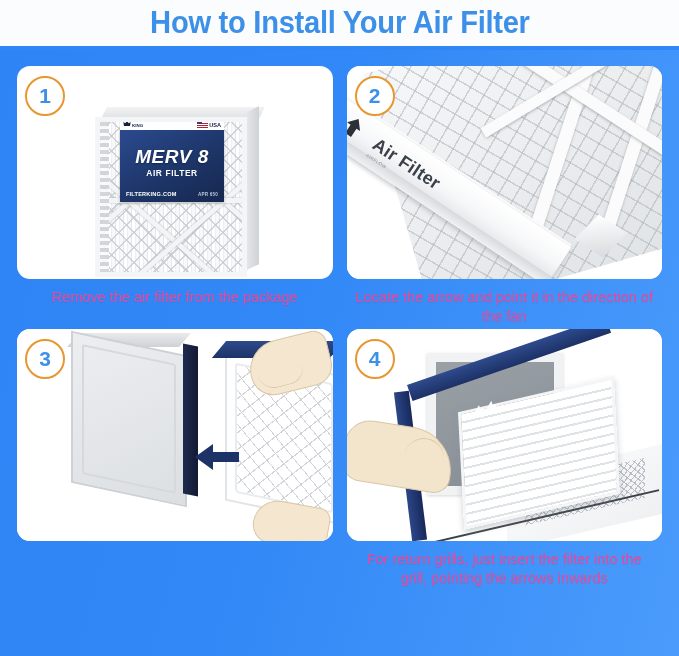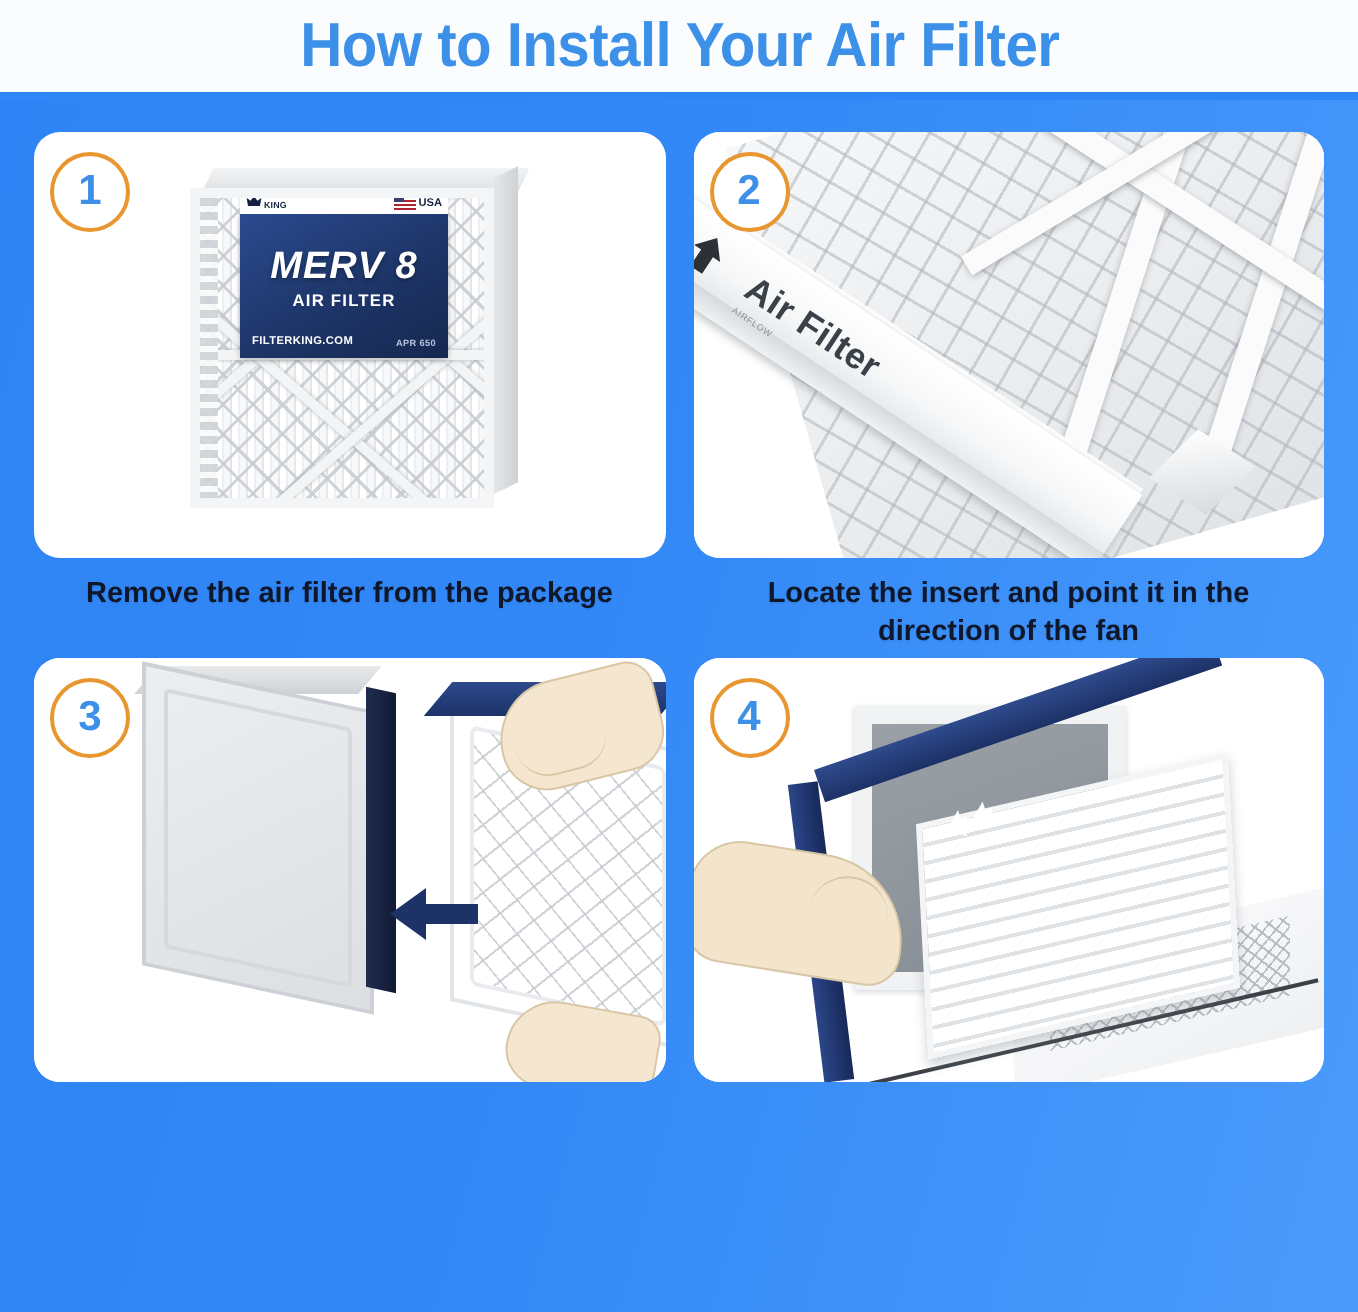--- a/index.html
+++ b/index.html
@@ -64,31 +64,31 @@
     border: 2.5px solid #e8962f;
     background: #ffffff;
     display: flex; align-items: center; justify-content: center;
     font-size: 21px; font-weight: bold;
     color: #3d90e8;
     z-index: 6;
   }
 
   
   .caption {
-    color: #0f172a;
+    color: #ec4899;
     font-size: 14.5px;
-    font-weight: bold;
+    font-weight: normal;
     text-align: center;
     line-height: 1.28;
     padding: 9px 6px 0 6px;
     text-shadow: 0 1px 1px rgba(0,0,0,0.06);
   }
 
   
-  .p1-stage { position: absolute; inset: 0; }
+  .p1-stage { position: absolute; inset: 0; margin-top: 23px; }
   .filter1 {
     position: absolute;
     left: 78px; top: 18px;
     width: 164px; height: 170px;
   }
   .f1-top {
     position: absolute; left: 6px; top: 0;
     width: 158px; height: 12px;
     background: linear-gradient(#f2f3f4, #dfe1e3);
     transform: skewX(-26deg);
@@ -496,21 +496,21 @@
           <svg class="p2-arrow-glyph" viewBox="0 0 24 28">
             <path d="M11 0 L22 13 L16 13 L16 27 L6 27 L6 13 L0 13 Z" fill="#2b3137"></path>
           </svg>
           <div class="p2-airfilter">
             <span>Air Filter</span>
             <small>AIRFLOW</small>
           </div>
         </div>
       </div>
     </div>
-    <div class="caption">Locate the insert and point it in the direction of the fan</div>
+    <div class="caption">Locate the arrow and point it in the direction of the fan</div>
   </div>
 
   <div class="step">
     <div class="card card-row2">
       <div class="badge">3</div>
 
       <div class="p3-stage">
         <div class="p3-unit-top"></div>
         <div class="p3-unit"></div>
         <div class="p3-unit-side"></div>
@@ -545,15 +545,16 @@
         <div class="p4-grill"></div>
         <div class="p4-blue-side"></div>
         <div class="p4-blue-frame"></div>
         <svg class="p4-arrows" width="26" height="14" viewBox="0 0 26 14">
           <path d="M0 7 L8 0 L8 4.5 L11 4.5 L11 9.5 L8 9.5 L8 14 Z" fill="#ffffff"></path>
           <path d="M13 7 L21 0 L21 4.5 L24 4.5 L24 9.5 L21 9.5 L21 14 Z" fill="#ffffff"></path>
         </svg>
         <div class="p4-hand"></div>
       </div>
     </div>
+    <div class="caption">For return grills, just insert the filter into the grill, pointing the arrows inwards</div>
   </div>
 
 </div>
 
 </body></html>

